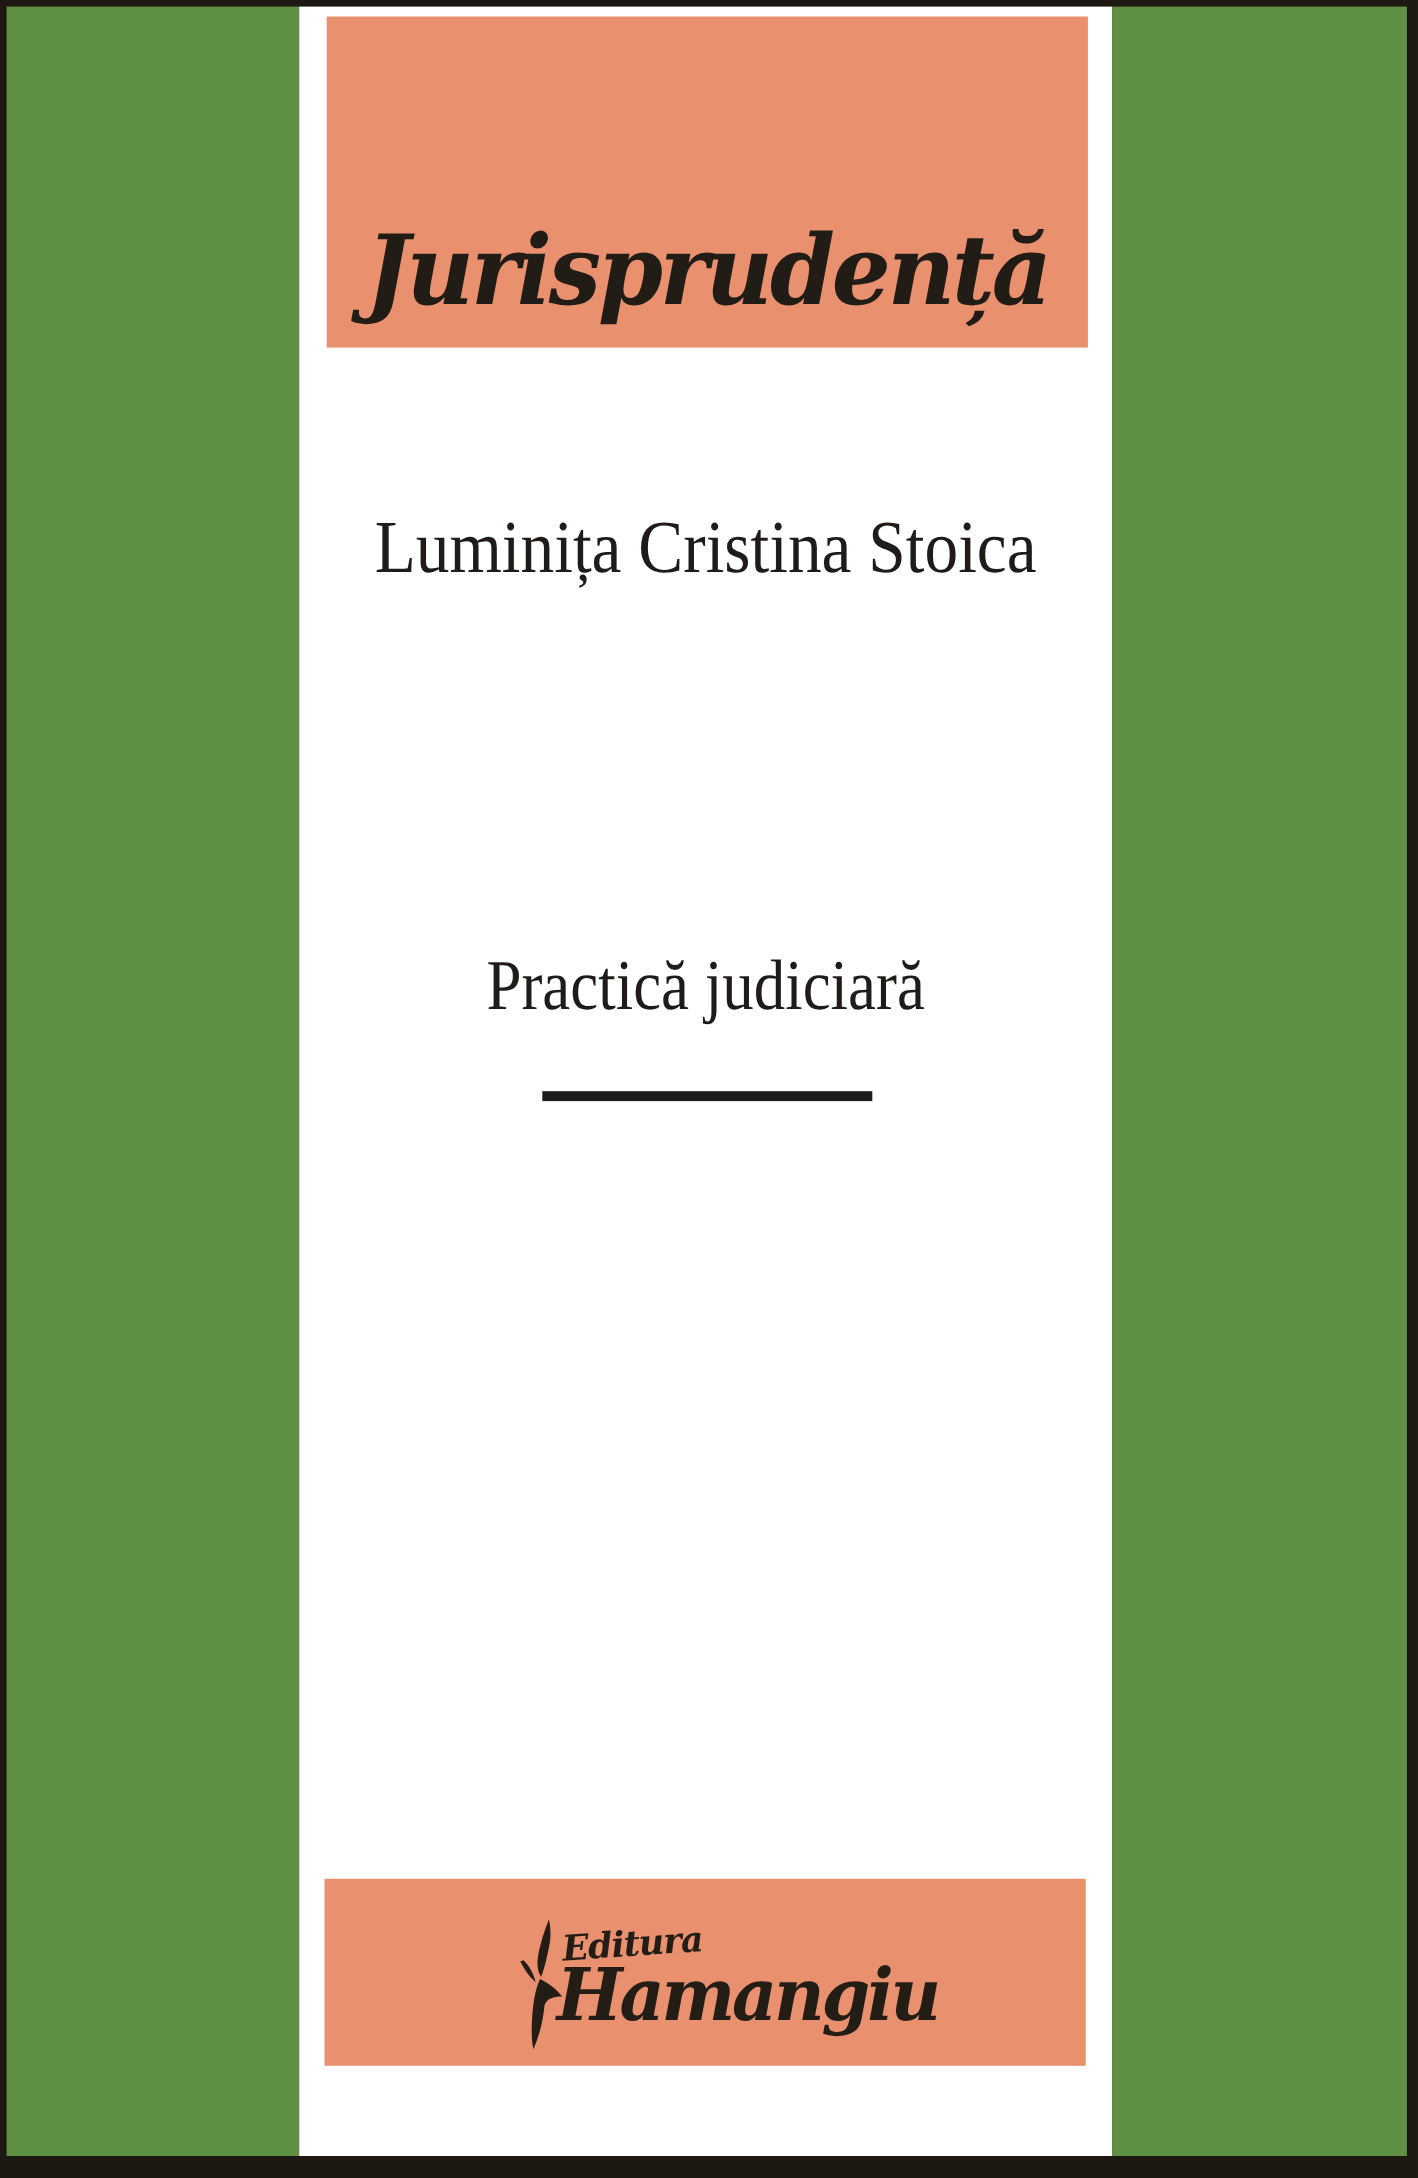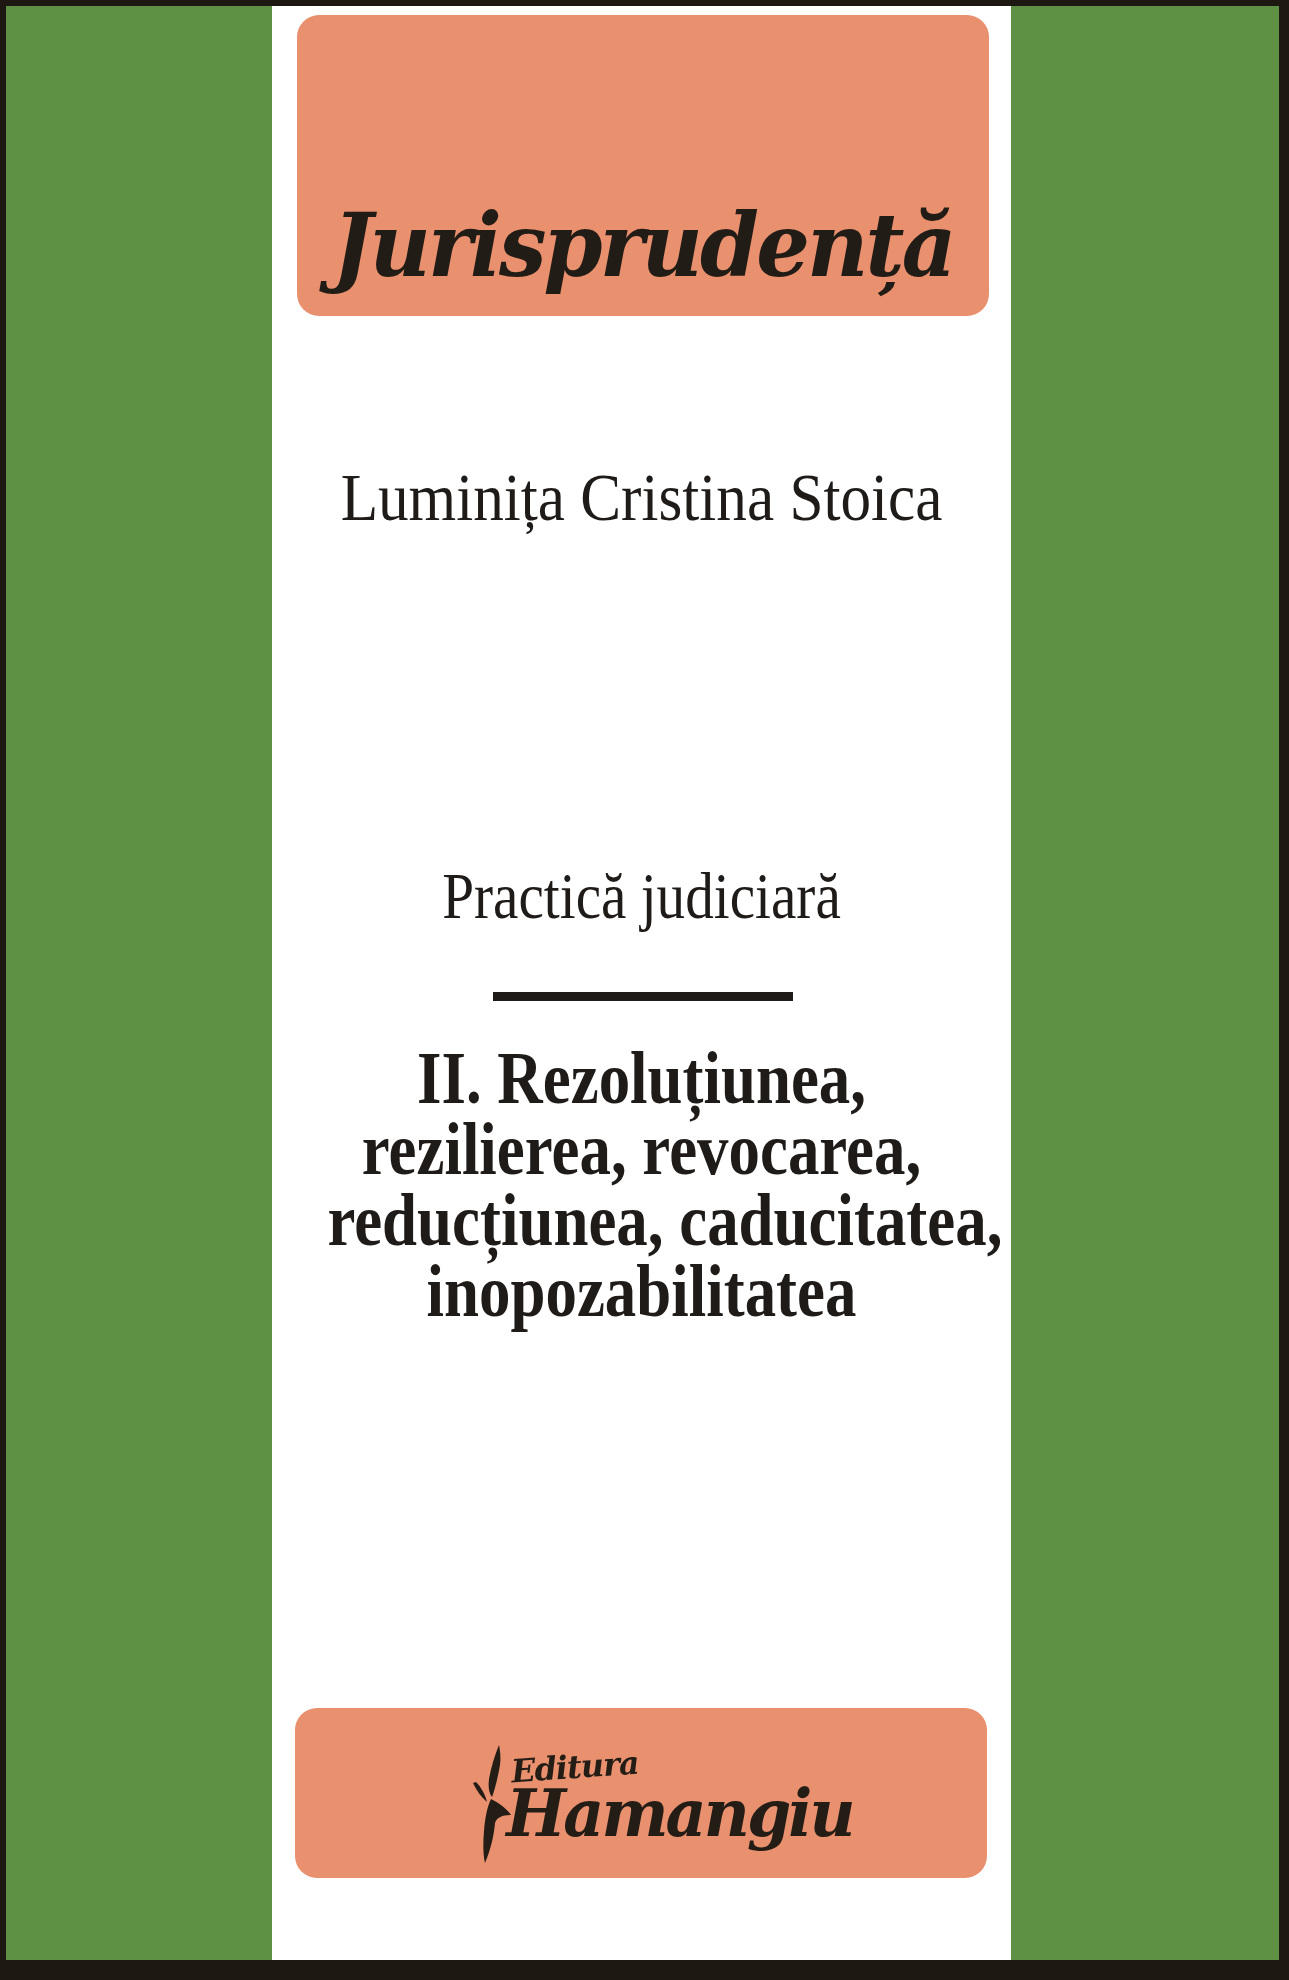--- a/index.html
+++ b/index.html
@@ -10,21 +10,21 @@
     overflow:hidden;
     font-family:"Liberation Serif","DejaVu Serif",serif;
   }
   
   .panel{position:absolute;top:6px;height:1954px;}
   .panel.green{background:#5e9143;}
   .panel.green.left{left:6px;width:266px;}
   .panel.green.right{left:1011px;width:268px;}
   .panel.white{left:272px;width:739px;background:#ffffff;}
   
-  .band{position:absolute;background:#e9906f;border-radius:22px;}
+  .band{position:absolute;background:#e9906f;}
   .band-top{left:297px;top:15px;width:692px;height:301px;}
   .band-bottom{left:295px;top:1708px;width:692px;height:170px;}
   
   .series-script{
     position:absolute;left:0;right:0;top:185px;
     text-align:center;white-space:nowrap;
     font-family:"DejaVu Serif",serif;
     font-style:italic;font-weight:bold;
     font-size:88px;line-height:90px;letter-spacing:-3px;
     color:#221c16;
@@ -87,26 +87,20 @@
     <div class="series-script">Jurisprudență</div>
   </div>
 
   <div class="textblock author nowrap">Luminița Cristina Stoica</div>
 
 
   <div class="textblock subtitle nowrap">Practică judiciară</div>
 
   <div class="divider"></div>
 
-  <div class="textblock volume">
-    <div class="volume-line">II. Rezoluțiunea,</div>
-    <div class="volume-line">rezilierea, revocarea,</div>
-    <div class="volume-line">reducțiunea, caducitatea,</div>
-    <div class="volume-line">inopozabilitatea</div>
-  </div>
 
   <div class="band band-bottom">
     <div class="logo">
       <svg class="flag" width="48" height="122" viewBox="0 0 48 122" xmlns="http://www.w3.org/2000/svg">
 
         <path d="M34 0 C30 10 26 22 24 34 C23 42 24 48 27 52 C30 44 33 32 35 20 C36 12 35 5 34 0 Z" fill="#241d16"></path>
 
         <path d="M8 38 C12 46 16 52 22 57 C20 49 16 42 11 37 Z" fill="#241d16"></path>
 
         <path d="M26 54 C34 58 42 64 46 70 C38 70 32 72 30 78 C29 90 26 104 20 118 C18 110 18 98 19 86 C20 74 22 62 26 54 Z" fill="#241d16"></path>

